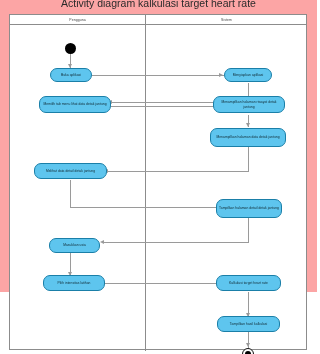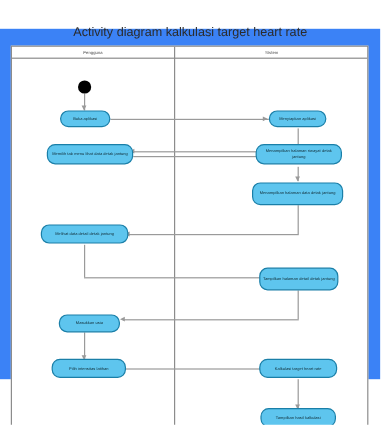--- a/index.html
+++ b/index.html
@@ -1,20 +1,20 @@
 <!DOCTYPE html>
 <html><head>
 <meta charset="utf-8">
 <style>
   html,body{margin:0;padding:0;background:#ffffff;}
   body{width:317px;height:354px;overflow:hidden;
        font-family:"Liberation Sans",sans-serif;
        -webkit-font-smoothing:none;}
 
-  #page{position:relative;width:317px;height:292px;background:#3b82f6;margin-top:24px;}
+  #page{position:relative;width:317px;height:292px;background:#fca5a5;}
 
   
   .caption{
     position:absolute;left:0;top:-3px;width:317px;
     text-align:center;font-size:10.5px;color:#2b2b2b;
     white-space:nowrap;overflow:hidden;
   }
 
   
   .frame{

